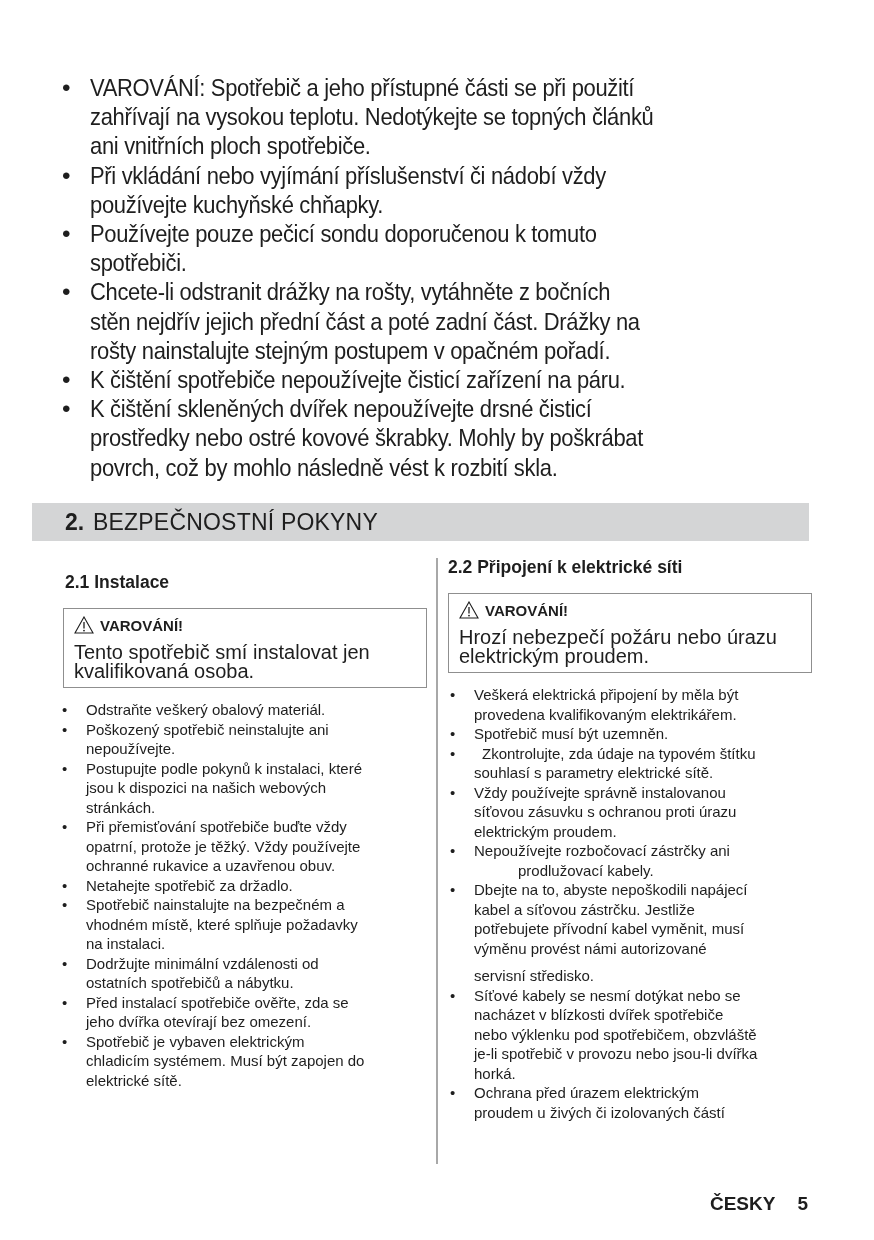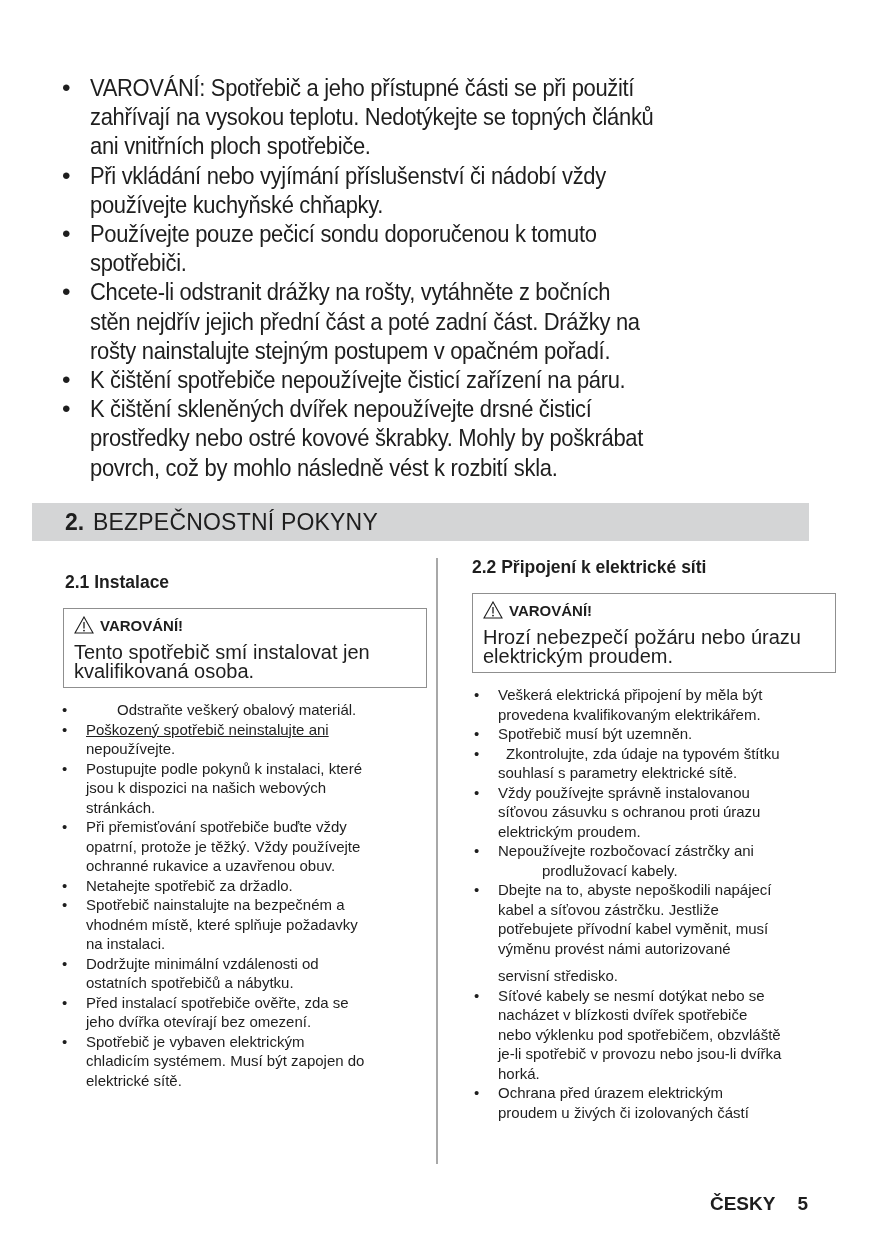--- a/index.html
+++ b/index.html
@@ -9,21 +9,21 @@
   .top-list li { position: relative; padding-left: 28px; font-size: 24.4px; line-height: 29.2px; letter-spacing: -0.35px; transform-origin: left; }
   .top-list li .bullet { position: absolute; left: 0; top: 0; }
   .top-list li .txt { display: block; transform: scaleX(0.9); transform-origin: left; width: 800px; }
 
   .section-bar { position: absolute; left: 32px; top: 503px; width: 777px; height: 38px; background: #d4d5d6; }
   .section-bar .num { position: absolute; left: 33px; top: 6px; font-size: 23px; font-weight: bold; color: #1e1e1e; }
   .section-bar .title { position: absolute; left: 61px; top: 6px; font-size: 23px; color: #1e1e1e; letter-spacing: 0.2px; }
 
   .col { position: absolute; }
   .col-left { left: 60px; top: 572px; width: 368px; }
-  .col-right { left: 472px; top: 557px; width: 364px; }
+  .col-right { left: 448px; top: 557px; width: 364px; }
   .divider { position: absolute; left: 436px; top: 558px; width: 2px; height: 606px; background: #a8a8a8; }
 
   .sub-title { font-size: 17.5px; font-weight: bold; margin: 0; color: #1e1e1e; }
   .col-left .sub-title { margin-left: 5px; }
 
   .warn-box { border: 1.5px solid #8f8f8f; margin-top: 15px; padding: 4px 10px 6px 10px; }
   .col-left .warn-box { margin-left: 3px; width: 342px; }
   .col-right .warn-box { width: 342px; margin-left: 0; }
   .warn-head { display: flex; align-items: center; font-size: 15px; font-weight: bold; height: 24px; }
   .warn-head svg { margin-right: 6px; }
@@ -93,25 +93,25 @@
       <span>VAROVÁNÍ!</span>
     </div>
     <div class="warn-text">
       <div>Tento spotřebič smí instalovat jen</div>
       <div>kvalifikovaná osoba.</div>
     </div>
   </div>
   <ul class="small-list" id="left-list">
       <li>
         <span class="bullet">•</span>
-        <span class="txt" style="display: block; margin-left: 31px;">Odstraňte veškerý obalový materiál.</span>
-      </li>
-      <li>
-        <span class="bullet">•</span>
-        <span class="txt" style="display: block; text-decoration: underline;">Poškozený spotřebič neinstalujte ani</span>
+        <span class="txt" style="display: block;">Odstraňte veškerý obalový materiál.</span>
+      </li>
+      <li>
+        <span class="bullet">•</span>
+        <span class="txt" style="display: block;">Poškozený spotřebič neinstalujte ani</span>
         <span class="txt" style="display: block;">nepoužívejte.</span>
       </li>
       <li>
         <span class="bullet">•</span>
         <span class="txt" style="display: block;">Postupujte podle pokynů k instalaci, které</span>
         <span class="txt" style="display: block;">jsou k dispozici na našich webových</span>
         <span class="txt" style="display: block;">stránkách.</span>
       </li>
       <li>
         <span class="bullet">•</span>

